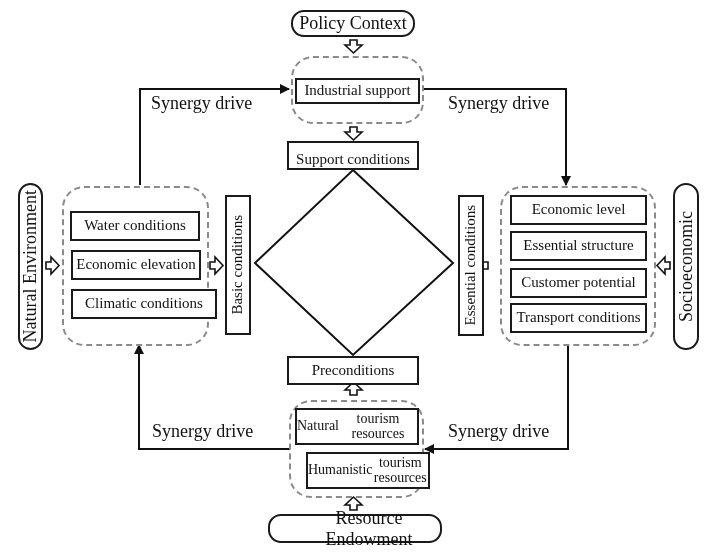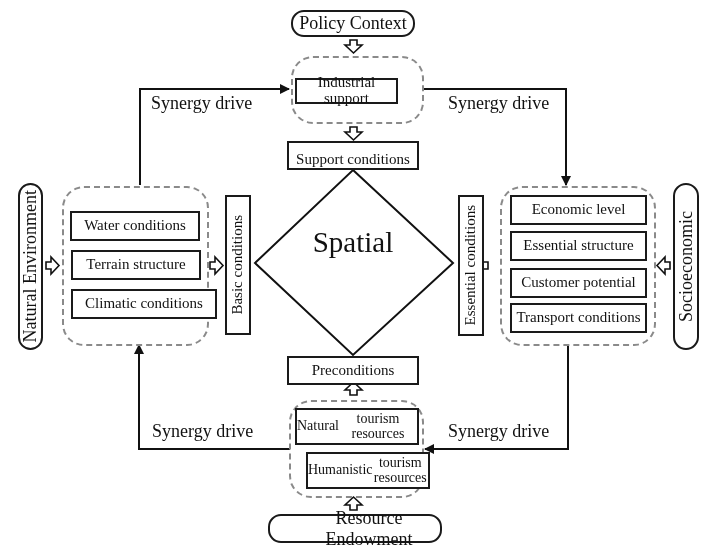--- a/index.html
+++ b/index.html
@@ -36,43 +36,42 @@
     <path d="M350,395 h7 v-5 h5 l-8.5,-8 l-8.5,8 h5 z"></path>
     <path d="M350,510 h7 v-5 h5 l-8.5,-8 l-8.5,8 h5 z"></path>
     <path d="M46,262 v7 h5 v5 l8,-8.5 l-8,-8.5 v5 z"></path>
     <path d="M210,262 v7 h5 v5 l8,-8.5 l-8,-8.5 v5 z"></path>
     <path d="M488,262 v7 h-5 v5 l-8,-8.5 l8,-8.5 v5 z"></path>
     <path d="M670,262 v7 h-5 v5 l-8,-8.5 l8,-8.5 v5 z"></path>
   </g>
 </svg>
 
 <div class="abs" style="left:270px; top:225px; width:166px; text-align:center; font-size:29px; line-height:34px;">
-  <div>Spatial</div>
 </div>
 
 <div class="abs rbox" style="left:291px; top:10px; width:124px; height:27px; font-size:18px;">
   <span>Policy Context</span>
 </div>
 <div class="abs dash" style="left:291px; top:56px; width:133px; height:68px;"></div>
-<div class="abs box" style="left:295px; top:78px; width:103px; height:26px; font-size:15px;">
+<div class="abs box" style="left:295px; top:78px; width:125px; height:26px; font-size:15px;">
   <span>Industrial support</span>
 </div>
 <div class="abs box" style="left:287px; top:141px; width:132px; height:29px; font-size:15px;align-items:flex-end;">
   <span>Support conditions</span>
 </div>
 
 <div class="abs rbox" style="left:18px; top:183px; width:25px; height:167px; font-size:18px;">
   <span class="vtext">Natural Environment</span>
 </div>
 <div class="abs dash" style="left:62px; top:186px; width:147px; height:160px;"></div>
 <div class="abs box" style="left:70px; top:211px; width:130px; height:30px; font-size:15px;">
   <span>Water conditions</span>
 </div>
 <div class="abs box" style="left:71px; top:250px; width:130px; height:30px; font-size:15px;">
-  <span>Terrain structure</span>
+  <span>Economic elevation</span>
 </div>
 <div class="abs box" style="left:71px; top:289px; width:146px; height:30px; font-size:15px;">
   <span>Climatic conditions</span>
 </div>
 <div class="abs box" style="left:225px; top:195px; width:26px; height:140px; font-size:15px;">
   <span class="vtext">Basic conditions</span>
 </div>
 
 <div class="abs box" style="left:458px; top:195px; width:26px; height:141px; font-size:15px;">
   <span class="vtext">Essential conditions</span>

